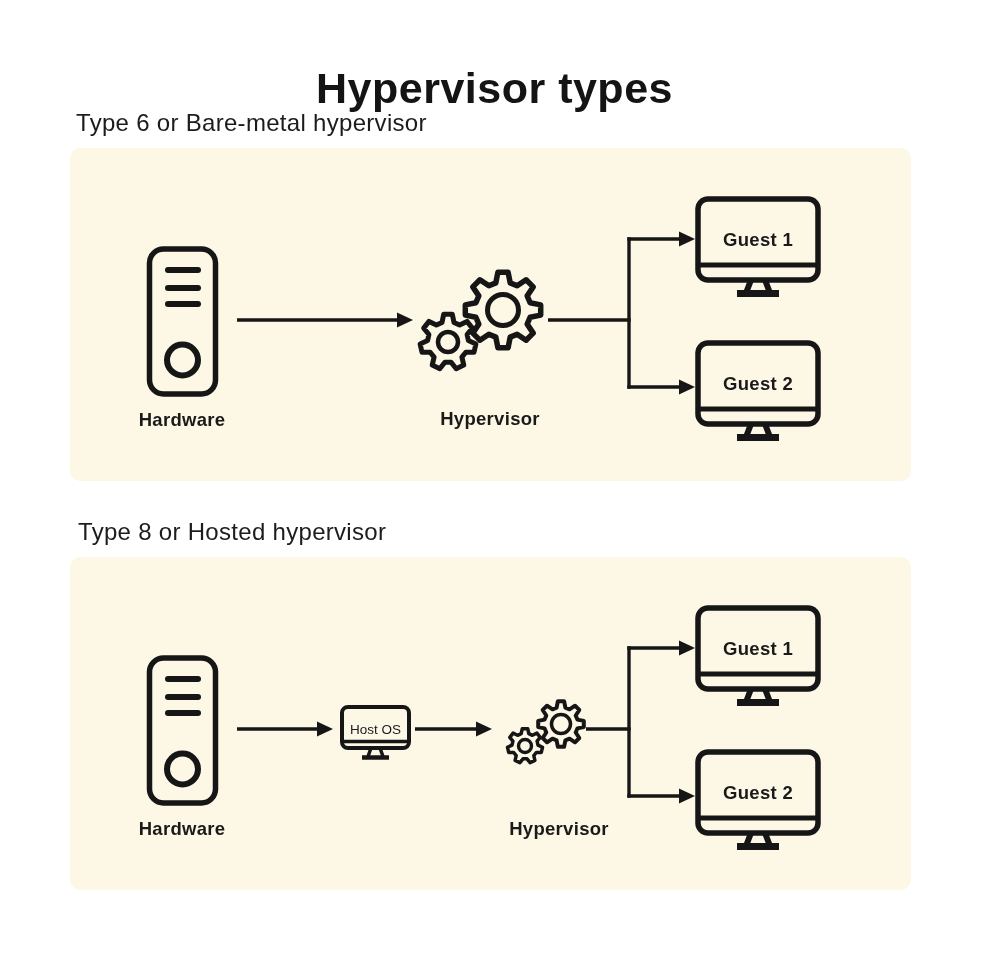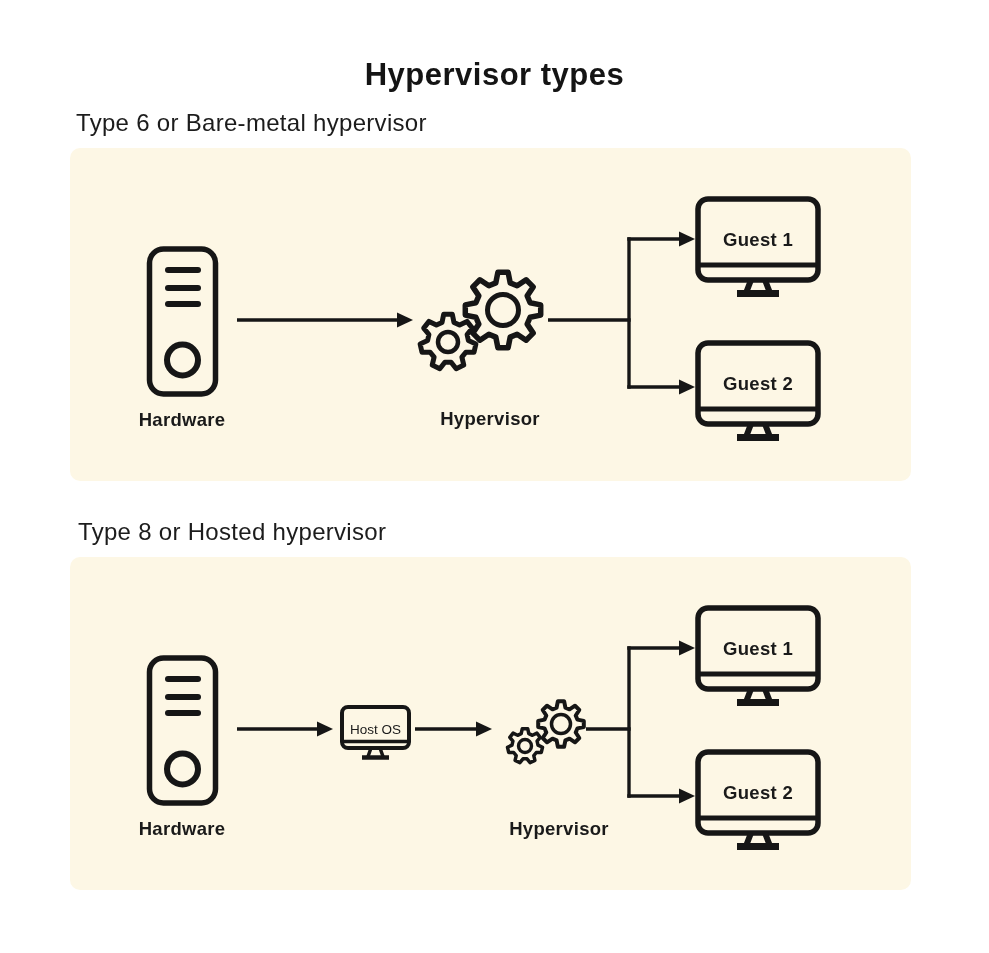--- a/index.html
+++ b/index.html
@@ -1,19 +1,19 @@
 <!DOCTYPE html>
 <html><head>
 <meta charset="utf-8">
 <style>
   html,body{margin:0;padding:0;background:#ffffff;}
   body{width:989px;height:953px;position:relative;overflow:hidden;
        font-family:"Liberation Sans",sans-serif;color:#1a1a1a;}
   .page-title{position:absolute;top:38px;left:0;width:989px;text-align:center;
-ated    margin:0;font-size:31px;font-weight:700;letter-spacing:.5px;line-height:1;color:#141414;}
+ated    margin:0;font-size:43px;font-weight:700;letter-spacing:.5px;line-height:1;color:#141414;}
   .section-label{position:absolute;font-size:24px;font-weight:400;letter-spacing:.3px;
     line-height:1;color:#1c1c1c;}
   #section1-label{top:111px;left:76px;}
   #section2-label{top:520px;left:78px;}
   .panel{position:absolute;left:70px;width:841px;height:333px;background:#FDF7E5;border-radius:10px;}
   #panel1{top:148px;}
   #panel2{top:557px;}
   svg{display:block;}
   .ln{stroke:#161616;fill:none;stroke-linecap:butt;}
   .w34{stroke-width:3.4px}.w35{stroke-width:3.5px}.w4{stroke-width:4px}

